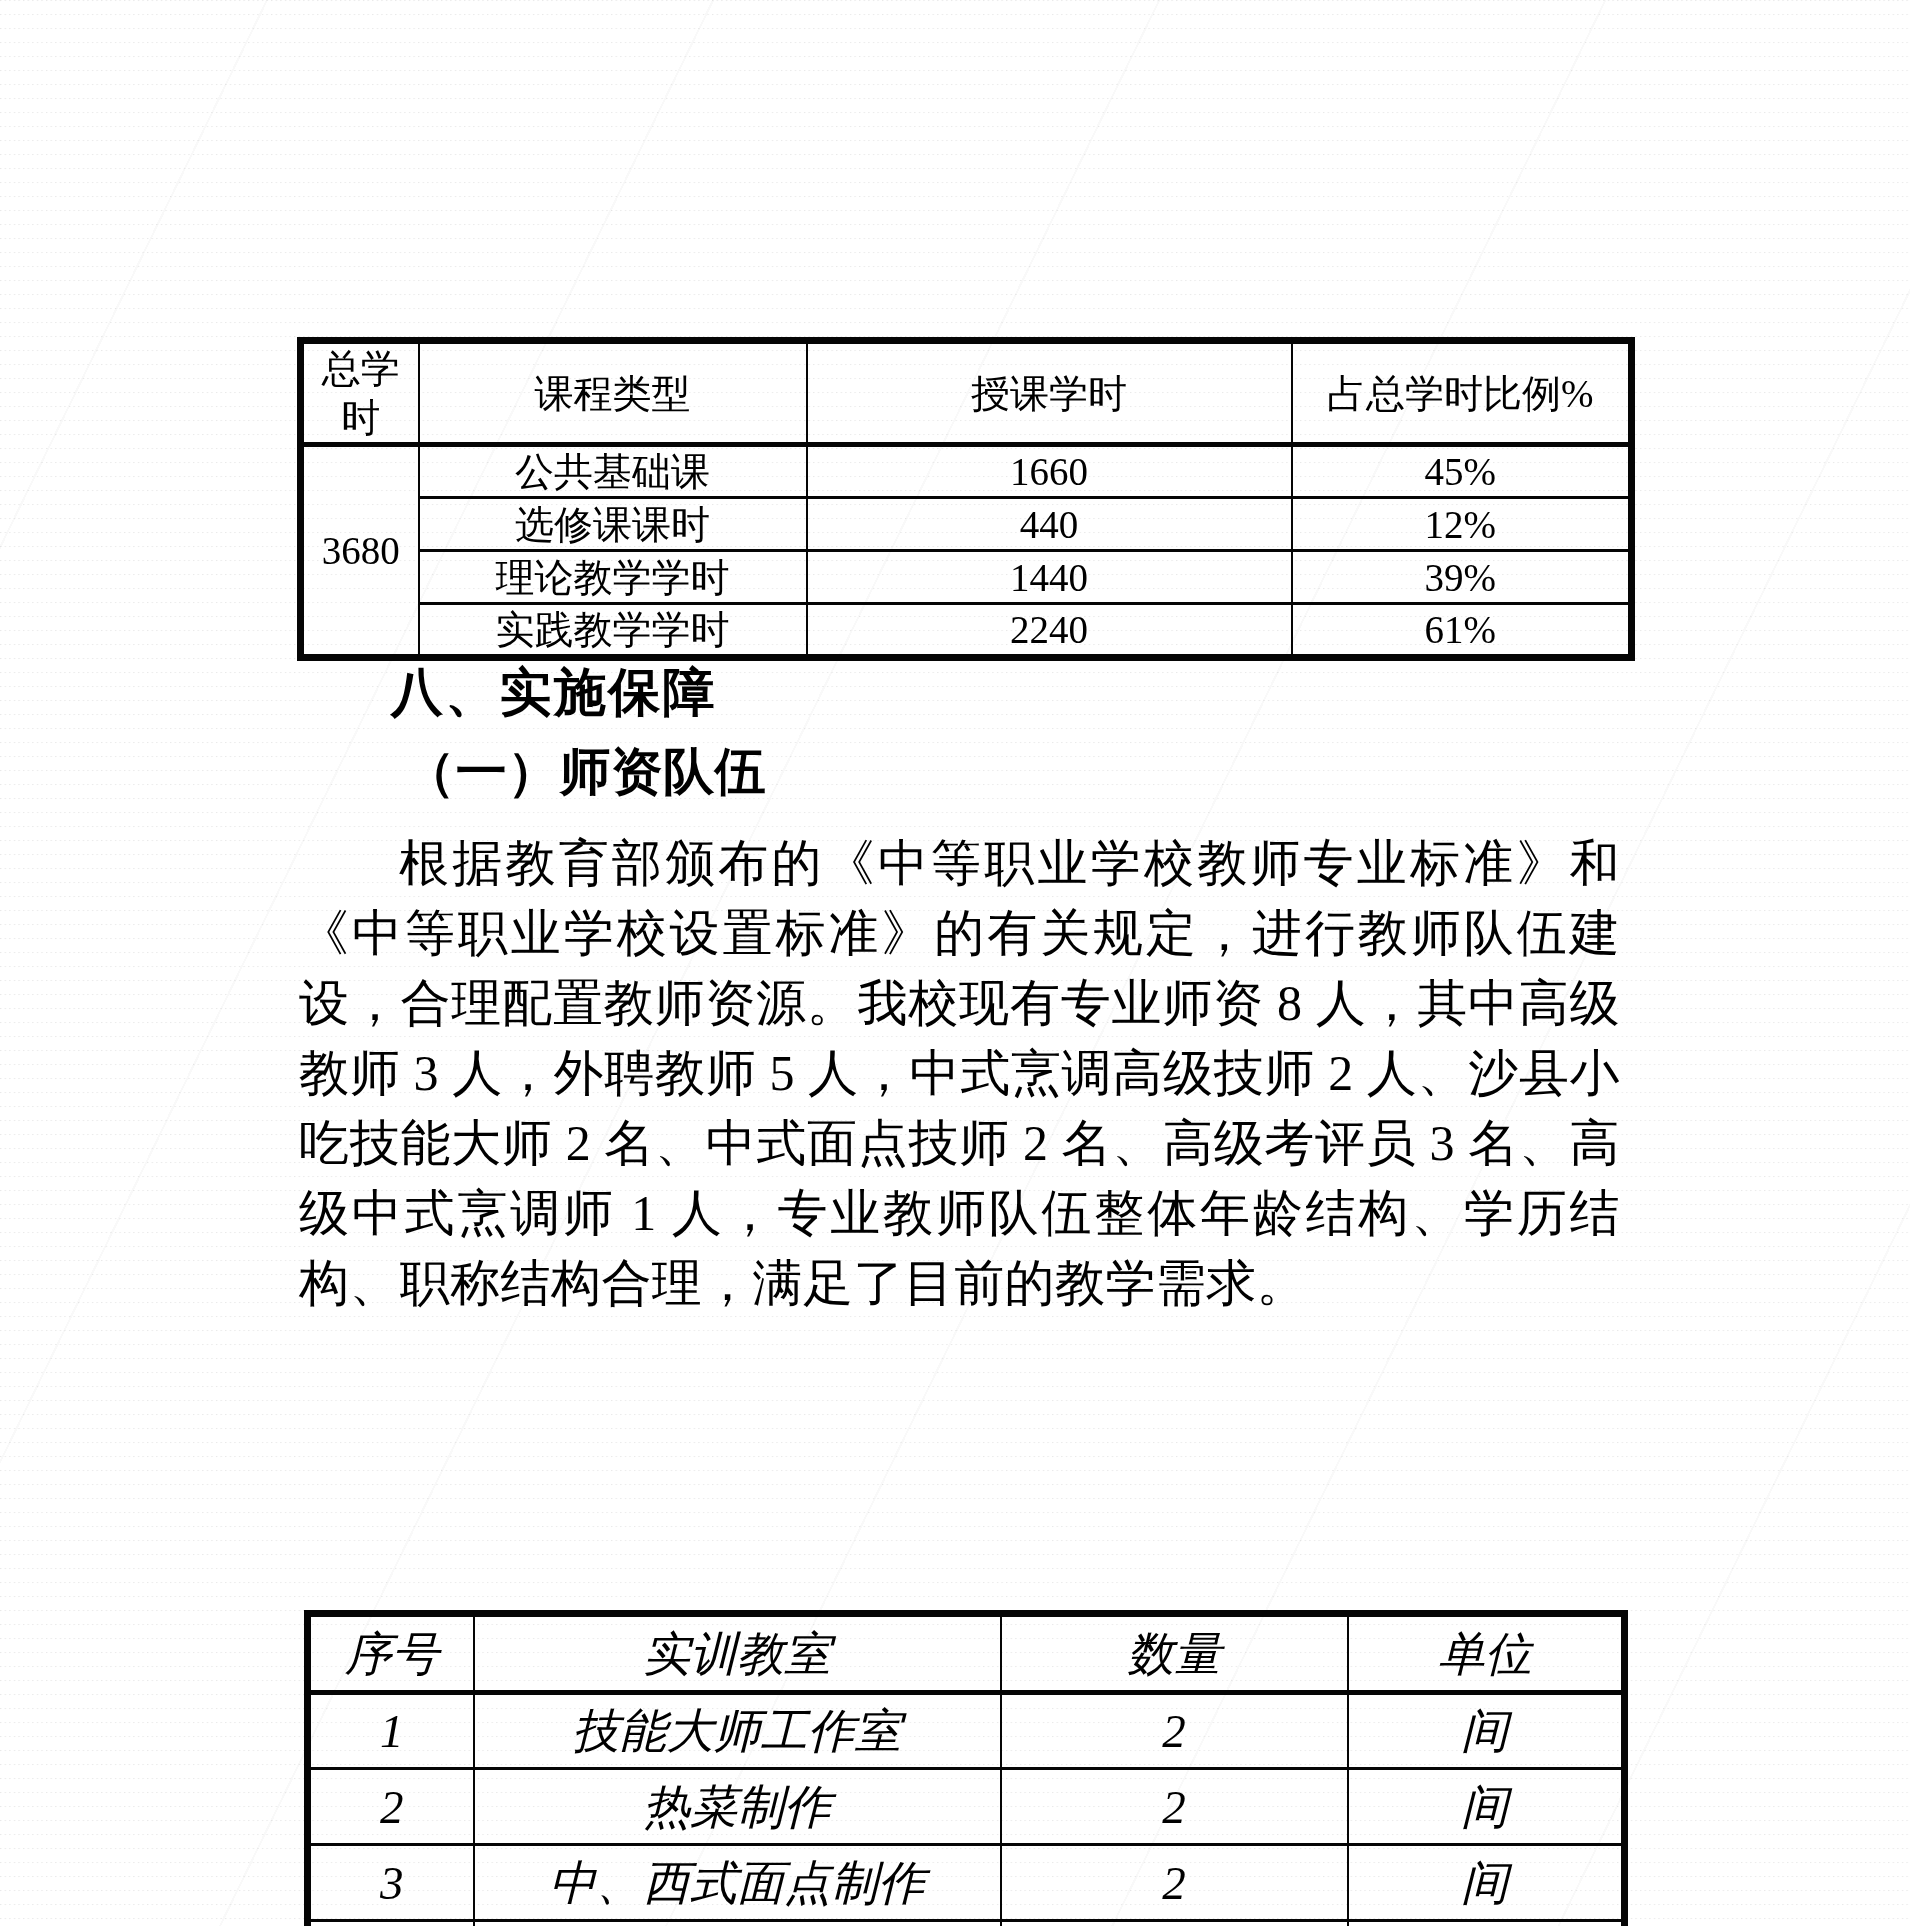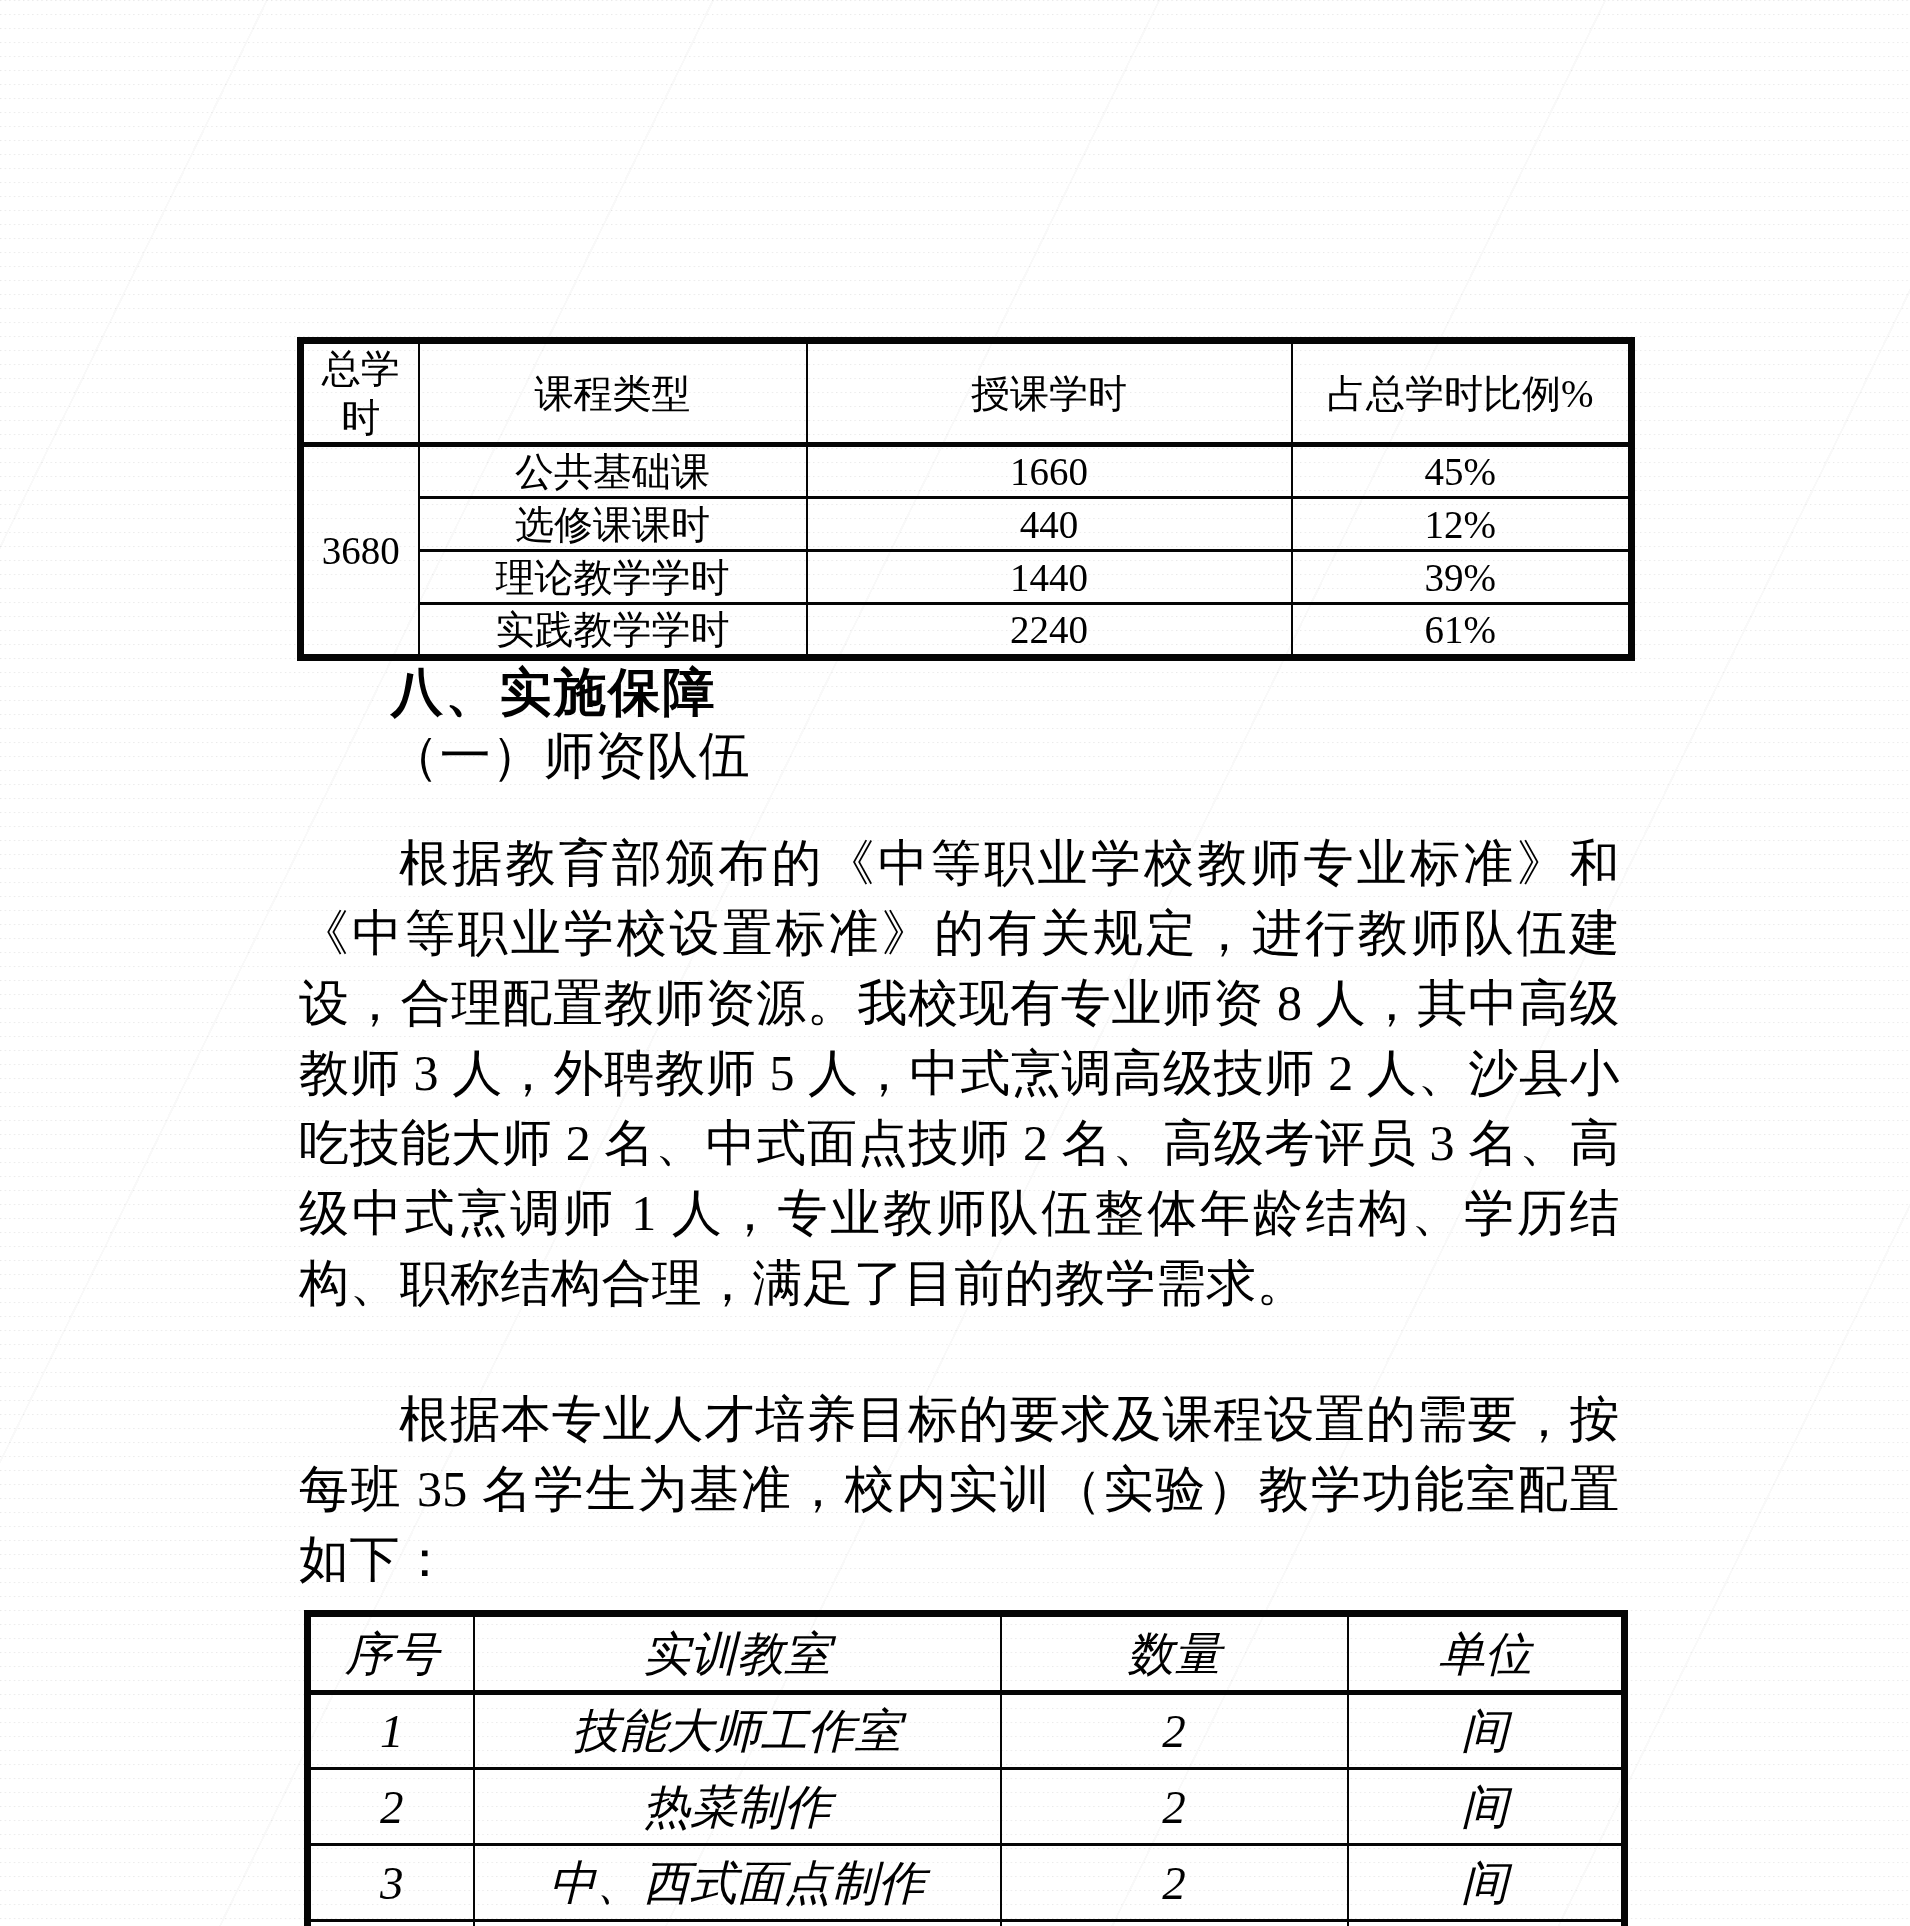--- a/index.html
+++ b/index.html
@@ -89,25 +89,25 @@
     margin: 0;
     font-family: Liberation Serif, serif;
     font-size: 52px;
     line-height: 58px;
     font-weight: bold;
     letter-spacing: 2.3px;
   }
   .h-sub {
     position: absolute;
     left: 388px;
-    margin: 0;
+    margin: 16px;
     font-family: "Liberation Serif", "DejaVu Serif", serif;
     font-size: 51px;
     line-height: 56px;
-    font-weight: normal;
+    font-weight: bold;
     letter-spacing: 0.8px;
   }
   .h-sub1 { top: 728px; }
   .h-sub2 { top: 1321px; }
 
   .para {
     position: absolute;
     left: 299px;
     width: 1321px;
     margin: 0;
@@ -165,21 +165,20 @@
     </tbody>
   </table>
 
   <h2 class="h-main">八、实施保障</h2>
 
   <h3 class="h-sub h-sub1">（一）师资队伍</h3>
 
   <p class="para para-1">根据教育部颁布的《中等职业学校教师专业标准》和《中等职业学校设置标准》的有关规定，进行教师队伍建设，合理配置教师资源。我校现有专业师资 8 人，其中高级教师 3 人，外聘教师 5 人，中式烹调高级技师 2 人、沙县小吃技能大师 2 名、中式面点技师 2 名、高级考评员 3 名、高级中式烹调师 1 人，专业教师队伍整体年龄结构、学历结构、职称结构合理，满足了目前的教学需求。</p>
 
 
-  <p class="para para-2">根据本专业人才培养目标的要求及课程设置的需要，按每班 35 名学生为基准，校内实训（实验）教学功能室配置如下：</p>
 
   <table class="sheet t2">
     <colgroup>
       <col style="width:166px">
       <col style="width:527px">
       <col style="width:347px">
       <col style="width:277px">
     </colgroup>
     <tbody>
       <tr class="head">

